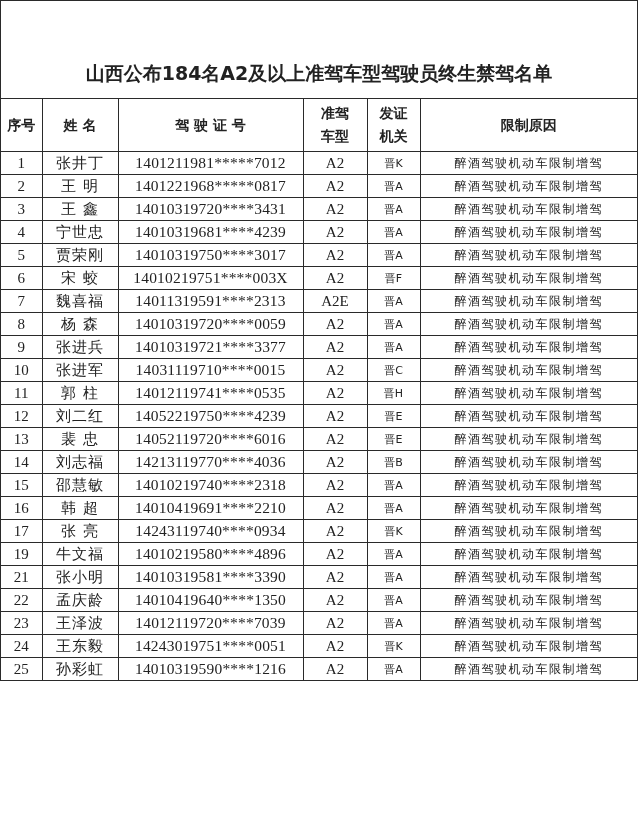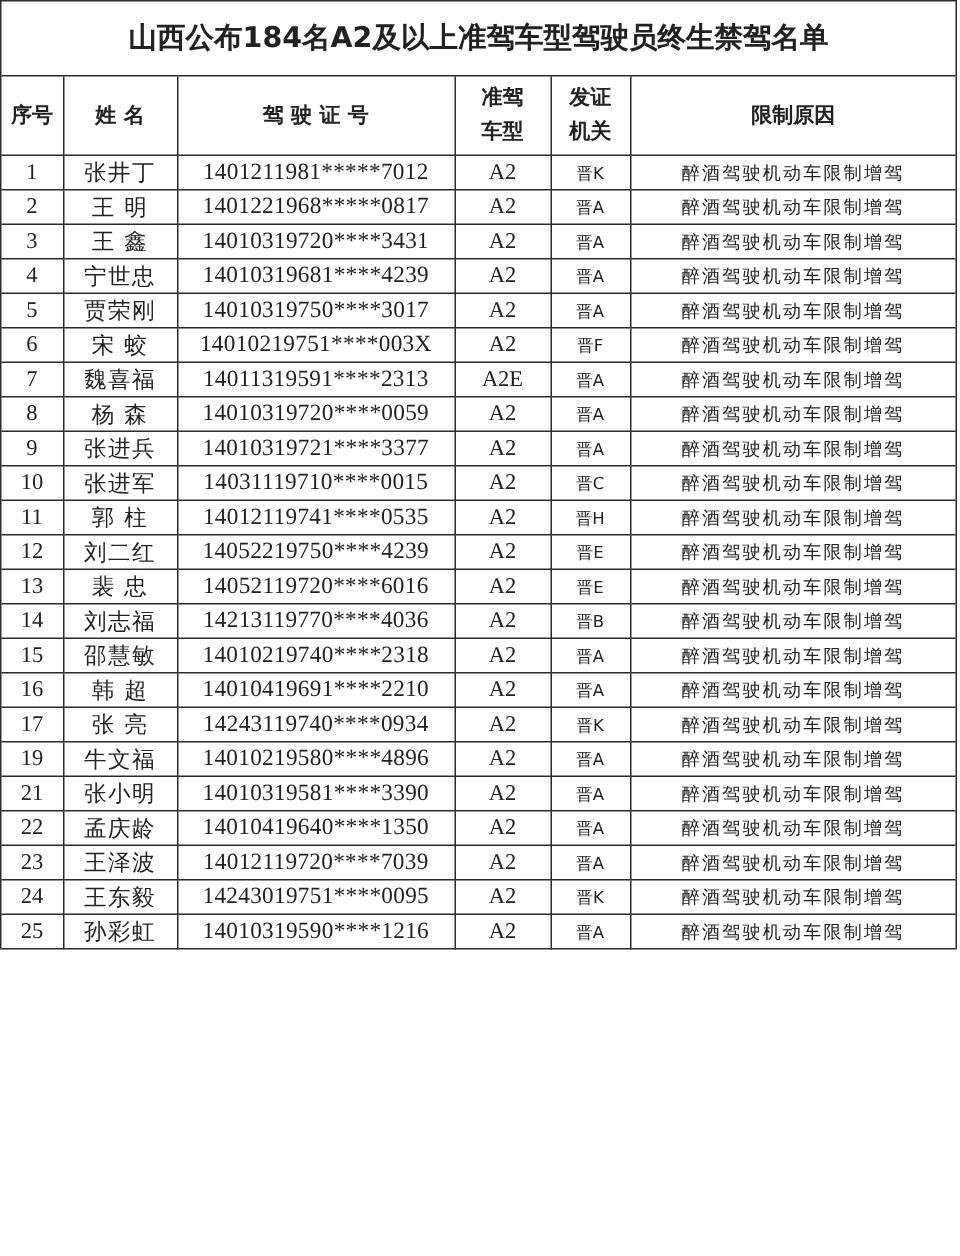--- a/index.html
+++ b/index.html
@@ -6,20 +6,21 @@
   body { width: 640px; height: 837px; overflow: hidden; position: relative; }
   .sheet {
     position: absolute; left: 0; top: 0; width: 638px;
     border-left: 1.5px solid #2a2a2a; border-right: 1.5px solid #2a2a2a; border-top: 1.5px solid #2a2a2a;
     box-sizing: border-box;
   }
   .title {
     height: 49px; line-height: 49px; text-align: center;
     font-family: "DejaVu Sans", sans-serif; font-weight: bold; font-size: 19px; color: #222;
     border-bottom: 1.5px solid #2a2a2a;
+    margin-top: 48px;
   }
   table { border-collapse: collapse; width: 100%; table-layout: fixed; }
   col.c0 { width: 41px; } col.c1 { width: 76px; } col.c2 { width: 185px; }
   col.c3 { width: 64px; } col.c4 { width: 53px; } col.c5 { width: auto; }
   th, td {
     border-right: 1.5px solid #2a2a2a; border-bottom: 1.5px solid #2a2a2a;
     text-align: center; padding: 0; overflow: hidden; white-space: nowrap; color: #222;
   }
   th:last-child, td:last-child { border-right: none; }
   th {
@@ -235,21 +236,21 @@
     <td class="num">23</td>
     <td class="name">王泽波</td>
     <td class="id">14012119720****7039</td>
     <td class="type">A2</td>
     <td class="auth">晋A</td>
     <td class="reason">醉酒驾驶机动车限制增驾</td>
   </tr>
         <tr>
     <td class="num">24</td>
     <td class="name">王东毅</td>
-    <td class="id">14243019751****0095</td>
+    <td class="id">14243019751****0051</td>
     <td class="type">A2</td>
     <td class="auth">晋K</td>
     <td class="reason">醉酒驾驶机动车限制增驾</td>
   </tr>
         <tr>
     <td class="num">25</td>
     <td class="name">孙彩虹</td>
     <td class="id">14010319590****1216</td>
     <td class="type">A2</td>
     <td class="auth">晋A</td>

